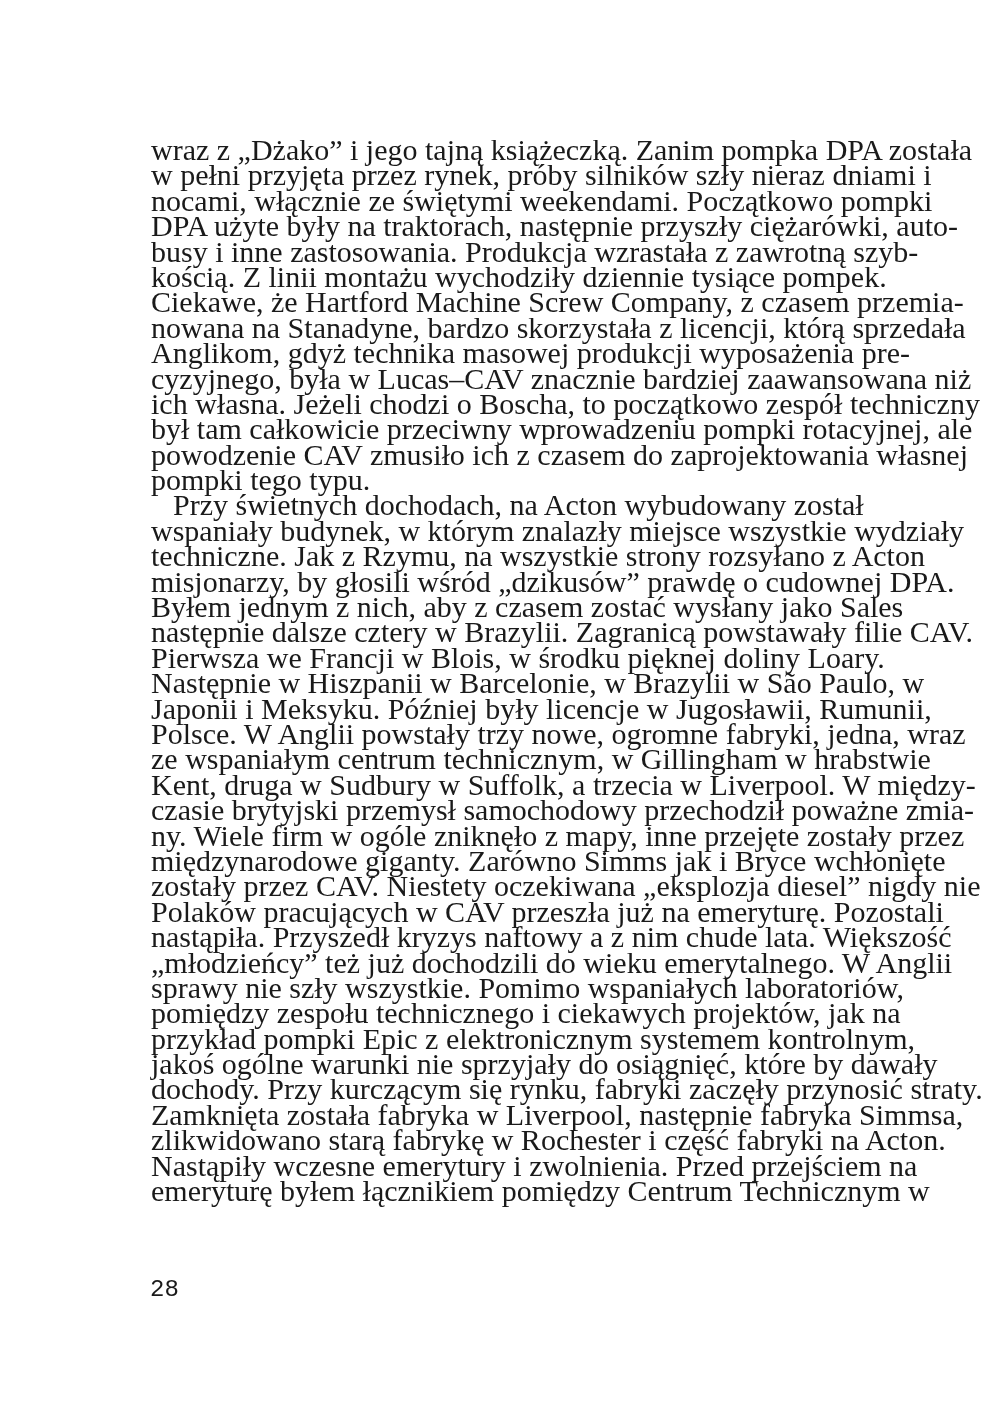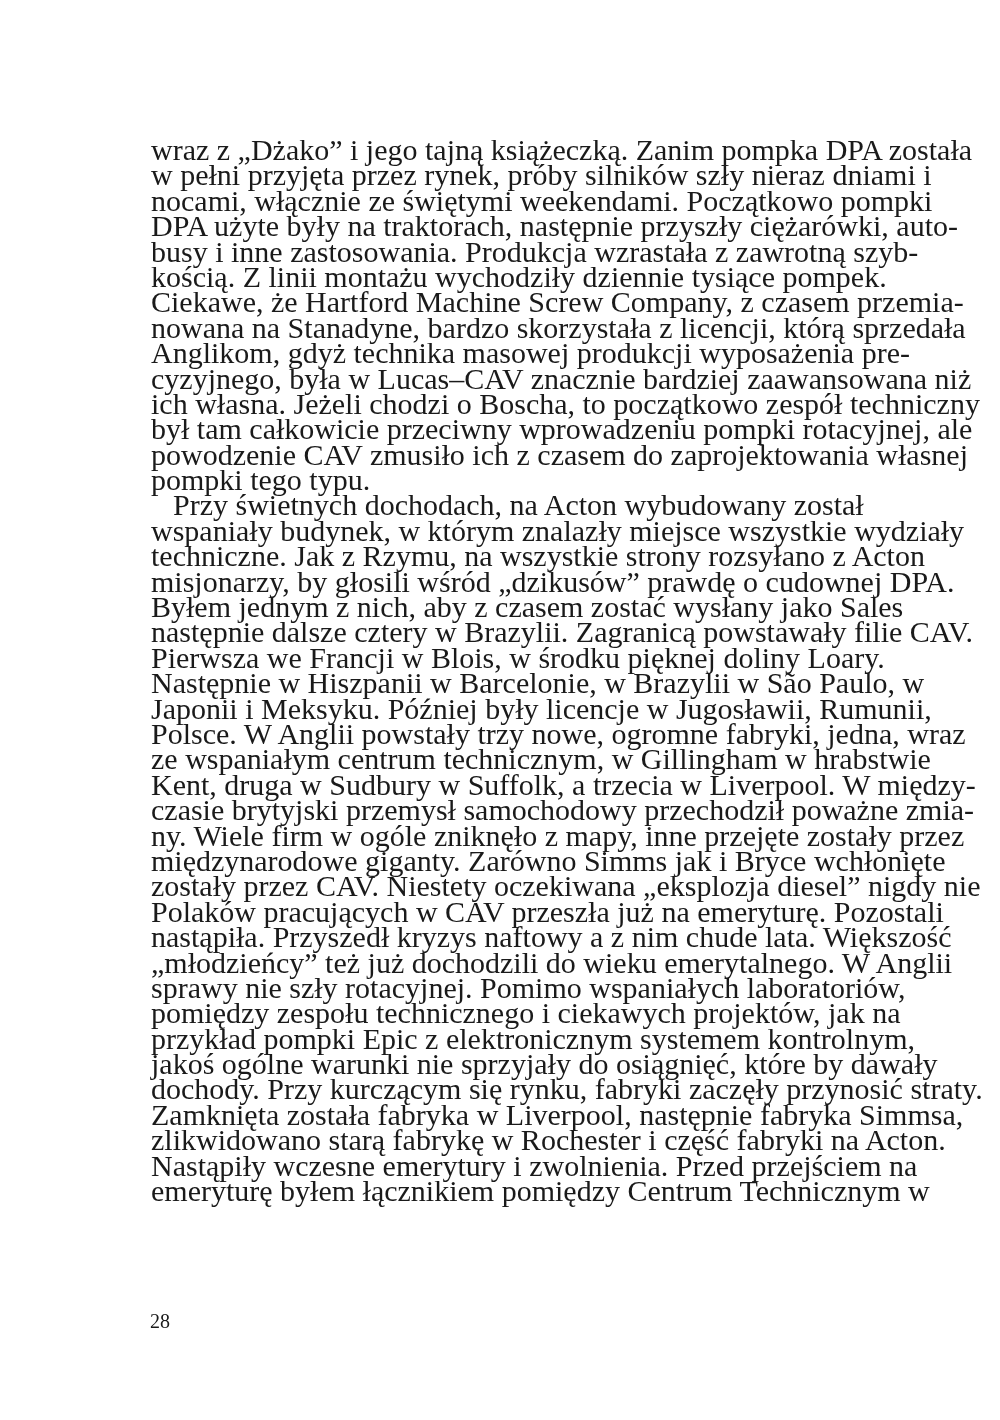--- a/index.html
+++ b/index.html
@@ -2,22 +2,22 @@
 <html><head>
 <meta charset="utf-8">
 <style>
   html, body { margin:0; padding:0; background:#ffffff; }
   body { width:1000px; height:1420px; position:relative; overflow:hidden; }
   .page { position:absolute; left:151px; top:137px; width:712px; color:#1a1a1a;
     font-family:"Liberation Serif", serif; font-size:30px; line-height:25.4px; }
   .line { display:block; white-space:nowrap; text-align:justify; text-align-last:justify; height:25.4px; }
   .line.last { text-align-last:left; }
   .line.indent { padding-left:22px; }
-  .pagenum { position:absolute; left:150px; top:1276px; font-family:Liberation Serif, serif;
-    font-size:20px; color:#1a1a1a;margin-top:34px; }
+  .pagenum { position:absolute; left:150px; top:1276px; font-family:Liberation Mono, monospace;
+    font-size:24px; color:#1a1a1a; }
 </style>
 </head>
 <body>
 
 <div class="page" id="page-body">
     <div>
       <span class="line">wraz z „Dżako” i jego tajną książeczką. Zanim pompka DPA została</span>
       <span class="line">w pełni przyjęta przez rynek, próby silników szły nieraz dniami i</span>
       <span class="line">nocami, włącznie ze świętymi weekendami. Początkowo pompki</span>
       <span class="line">DPA użyte były na traktorach, następnie przyszły ciężarówki, auto-</span>
@@ -45,21 +45,21 @@
       <span class="line">Polsce. W Anglii powstały trzy nowe, ogromne fabryki, jedna, wraz</span>
       <span class="line">ze wspaniałym centrum technicznym, w Gillingham w hrabstwie</span>
       <span class="line">Kent, druga w Sudbury w Suffolk, a trzecia w Liverpool. W między-</span>
       <span class="line">czasie brytyjski przemysł samochodowy przechodził poważne zmia-</span>
       <span class="line">ny. Wiele firm w ogóle zniknęło z mapy, inne przejęte zostały przez</span>
       <span class="line">międzynarodowe giganty. Zarówno Simms jak i Bryce wchłonięte</span>
       <span class="line">zostały przez CAV. Niestety oczekiwana „eksplozja diesel” nigdy nie</span>
       <span class="line">Polaków pracujących w CAV przeszła już na emeryturę. Pozostali</span>
       <span class="line">nastąpiła. Przyszedł kryzys naftowy a z nim chude lata. Większość</span>
       <span class="line">„młodzieńcy”  też już dochodzili do wieku emerytalnego. W Anglii</span>
-      <span class="line">sprawy nie szły rotacyjnej. Pomimo wspaniałych laboratoriów,</span>
+      <span class="line">sprawy nie szły wszystkie. Pomimo wspaniałych laboratoriów,</span>
       <span class="line">pomiędzy zespołu technicznego i ciekawych projektów, jak na</span>
       <span class="line">przykład pompki Epic z elektronicznym systemem kontrolnym,</span>
       <span class="line">jakoś ogólne warunki nie sprzyjały do osiągnięć, które by dawały</span>
       <span class="line">dochody. Przy kurczącym się rynku, fabryki zaczęły przynosić straty.</span>
       <span class="line">Zamknięta została fabryka w Liverpool, następnie fabryka Simmsa,</span>
       <span class="line">zlikwidowano starą fabrykę w Rochester i część fabryki na Acton.</span>
       <span class="line">Nastąpiły wczesne emerytury i zwolnienia. Przed przejściem na</span>
       <span class="line">emeryturę byłem łącznikiem pomiędzy Centrum Technicznym w</span>
     </div>
   </div>

